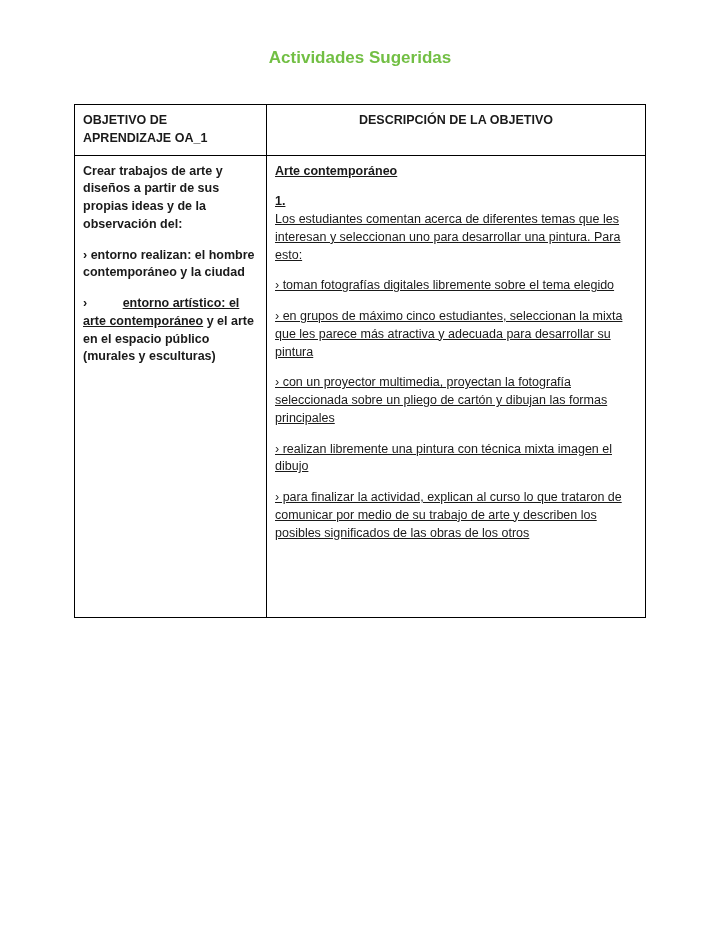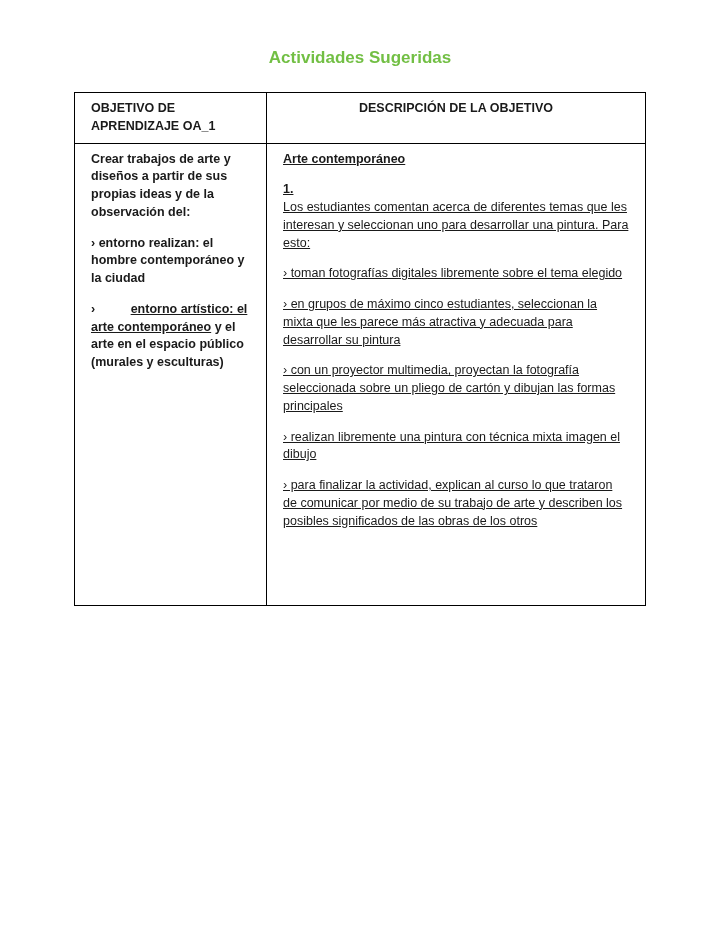--- a/index.html
+++ b/index.html
@@ -42,35 +42,35 @@
     font-size: 19px;
     font-weight: bold;
     color: var(--accent);
     line-height: 1.5;
   }
   .page-title {
     text-align: center;
     font-size: 17px;
     font-weight: bold;
     color: var(--accent);
-    margin: 48px 0 24px 0;
+    margin: 48px 0 36px 0;
   }
   table.activities {
     width: 572px;
     margin: 0 auto;
     border-collapse: collapse;
     font-size: 12.5px;
     line-height: 1.42;
     table-layout: fixed;
   }
   table.activities th,
   table.activities td {
     border: 1px solid #000000;
     vertical-align: top;
-    padding: 7px 16px;
+    padding: 7px 8px;
     box-sizing: border-box;
   }
   th.col-objective {
     width: 192px;
     text-align: left;
     font-weight: bold;
     height: 46px;
   }
   th.col-description {
     text-align: center;

